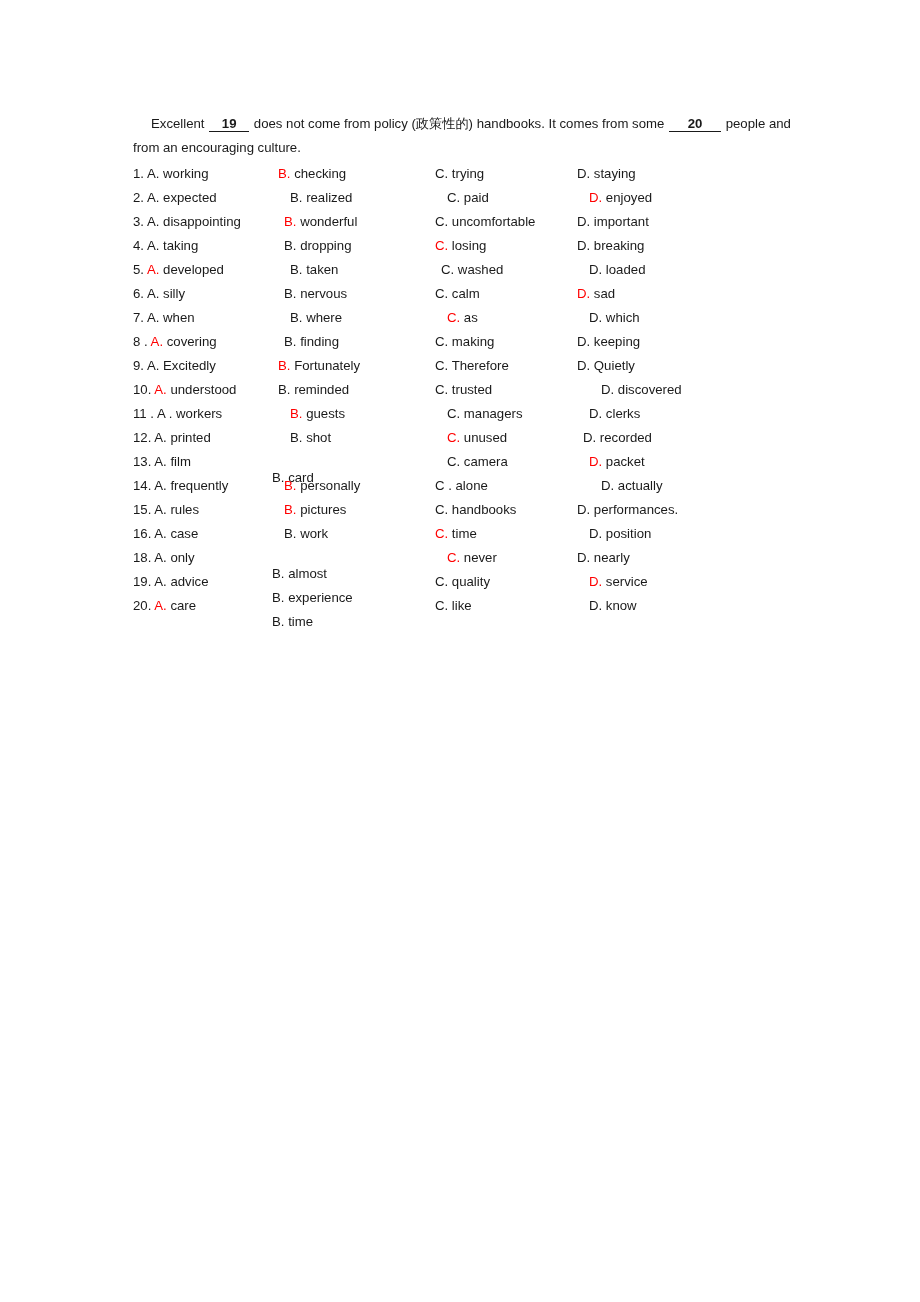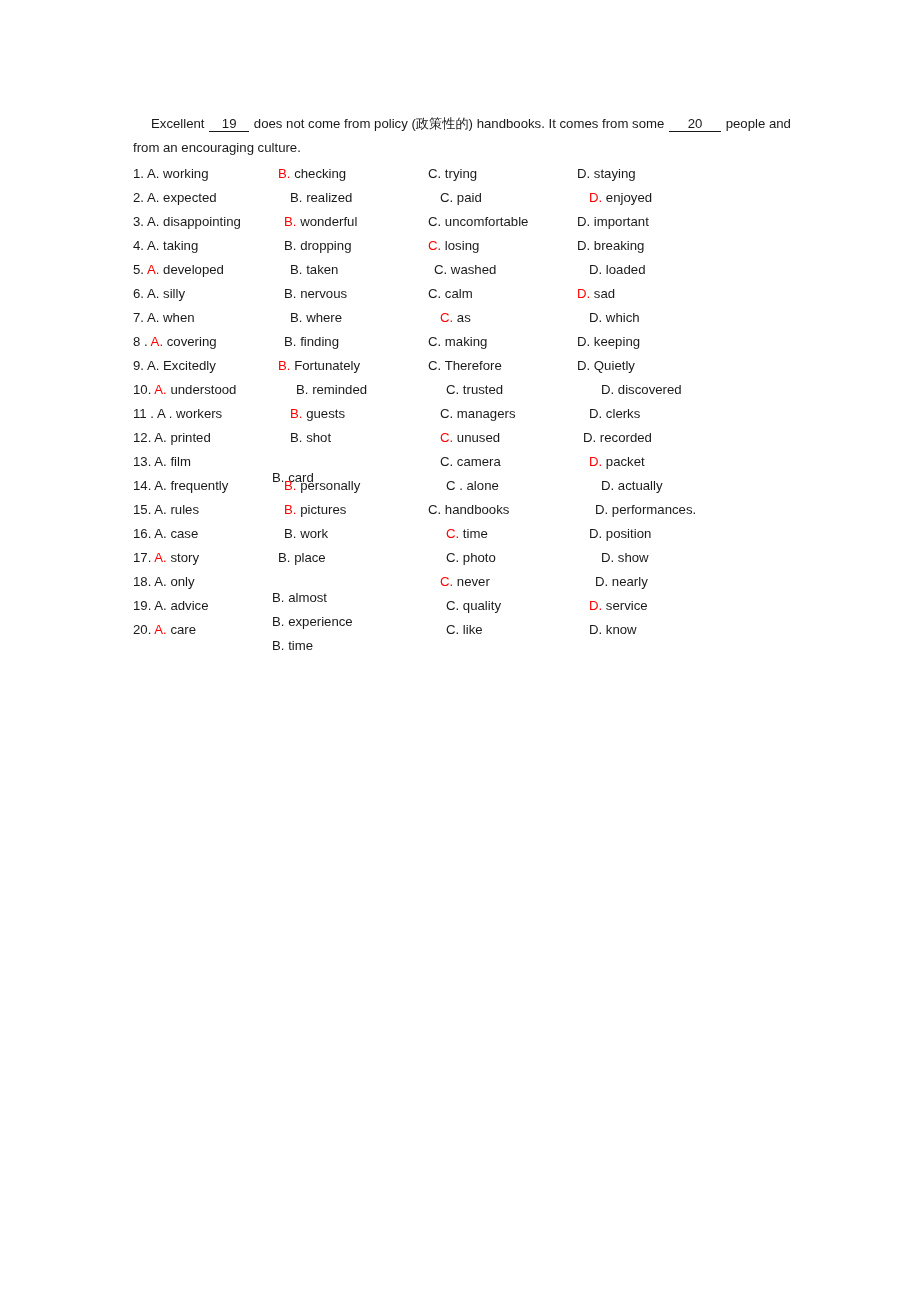--- a/index.html
+++ b/index.html
@@ -39,20 +39,21 @@
   }
   .intro .indent { display: inline-block; width: 18px; }
   .blank {
     display: inline-block;
     border-bottom: 1px solid #1a1a1a;
     text-align: center;
     vertical-align: baseline;
     line-height: 15px;
     margin: 0 1px;
     color: #1a1a1a;
+    font-weight: bold;
   }
   .blank.b19 { width: 40px; }
   .blank.b20 { width: 52px; }
   .cjk { font-family: "DejaVu Sans", sans-serif; text-align: center; }
 
   
   .options {
     position: absolute;
     left: 133px;
     top: 162px;
@@ -65,27 +66,27 @@
     line-height: 24px;
     white-space: nowrap;
   }
   .opt {
     position: absolute;
     top: 0;
     white-space: nowrap;
   }
   .opt.col-a { left: 0px; }
   .opt.col-b { left: 145px; }
-  .opt.col-c { left: 295px; }
+  .opt.col-c { left: 302px; }
   .opt.col-d { left: 444px; }
 
   
   .opt[data-shift="1"]  { margin-left: 6px; }
   .opt[data-shift="2"]  { margin-left: 12px; }
-  .opt[data-shift="3"]  { margin-left: 18px; }
+  .opt[data-shift="3"]  { margin-left: 0; }
   .opt[data-shift="4"]  { margin-left: 24px; }
   .opt[data-shift="-1"] { margin-left: -6px; margin-top: 16px; }
 
   .lbl { color: #1a1a1a; }
   .lbl.red { color: #FF0000; }
   .txt { color: #1a1a1a; }
 </style>
 </head>
 <body>
 
@@ -191,26 +192,20 @@
         <span class="opt col-c"><span class="lbl">C.</span> <span class="txt">handbooks</span></span>
         <span class="opt col-d" data-shift="3"><span class="lbl">D.</span> <span class="txt">performances.</span></span>
       </div>
       <div class="opt-row">
         <span class="opt col-a"><span class="txt">16.</span> <span class="lbl">A.</span> <span class="txt">case</span></span>
         <span class="opt col-b" data-shift="1"><span class="lbl">B.</span> <span class="txt">work</span></span>
         <span class="opt col-c" data-shift="3"><span class="lbl red">C.</span> <span class="txt">time</span></span>
         <span class="opt col-d" data-shift="2"><span class="lbl">D.</span> <span class="txt">position</span></span>
       </div>
       <div class="opt-row">
-        <span class="opt col-a"><span class="txt">17.</span> <span class="lbl red">A.</span> <span class="txt">story</span></span>
-        <span class="opt col-b"><span class="lbl">B.</span> <span class="txt">place</span></span>
-        <span class="opt col-c" data-shift="3"><span class="lbl">C.</span> <span class="txt">photo</span></span>
-        <span class="opt col-d" data-shift="4"><span class="lbl">D.</span> <span class="txt">show</span></span>
-      </div>
-      <div class="opt-row">
         <span class="opt col-a"><span class="txt">18.</span> <span class="lbl">A.</span> <span class="txt">only</span></span>
         <span class="opt col-b" data-shift="-1"><span class="lbl">B.</span> <span class="txt">almost</span></span>
         <span class="opt col-c" data-shift="2"><span class="lbl red">C.</span> <span class="txt">never</span></span>
         <span class="opt col-d" data-shift="3"><span class="lbl">D.</span> <span class="txt">nearly</span></span>
       </div>
       <div class="opt-row">
         <span class="opt col-a"><span class="txt">19.</span> <span class="lbl">A.</span> <span class="txt">advice</span></span>
         <span class="opt col-b" data-shift="-1"><span class="lbl">B.</span> <span class="txt">experience</span></span>
         <span class="opt col-c" data-shift="3"><span class="lbl">C.</span> <span class="txt">quality</span></span>
         <span class="opt col-d" data-shift="2"><span class="lbl red">D.</span> <span class="txt">service</span></span>

